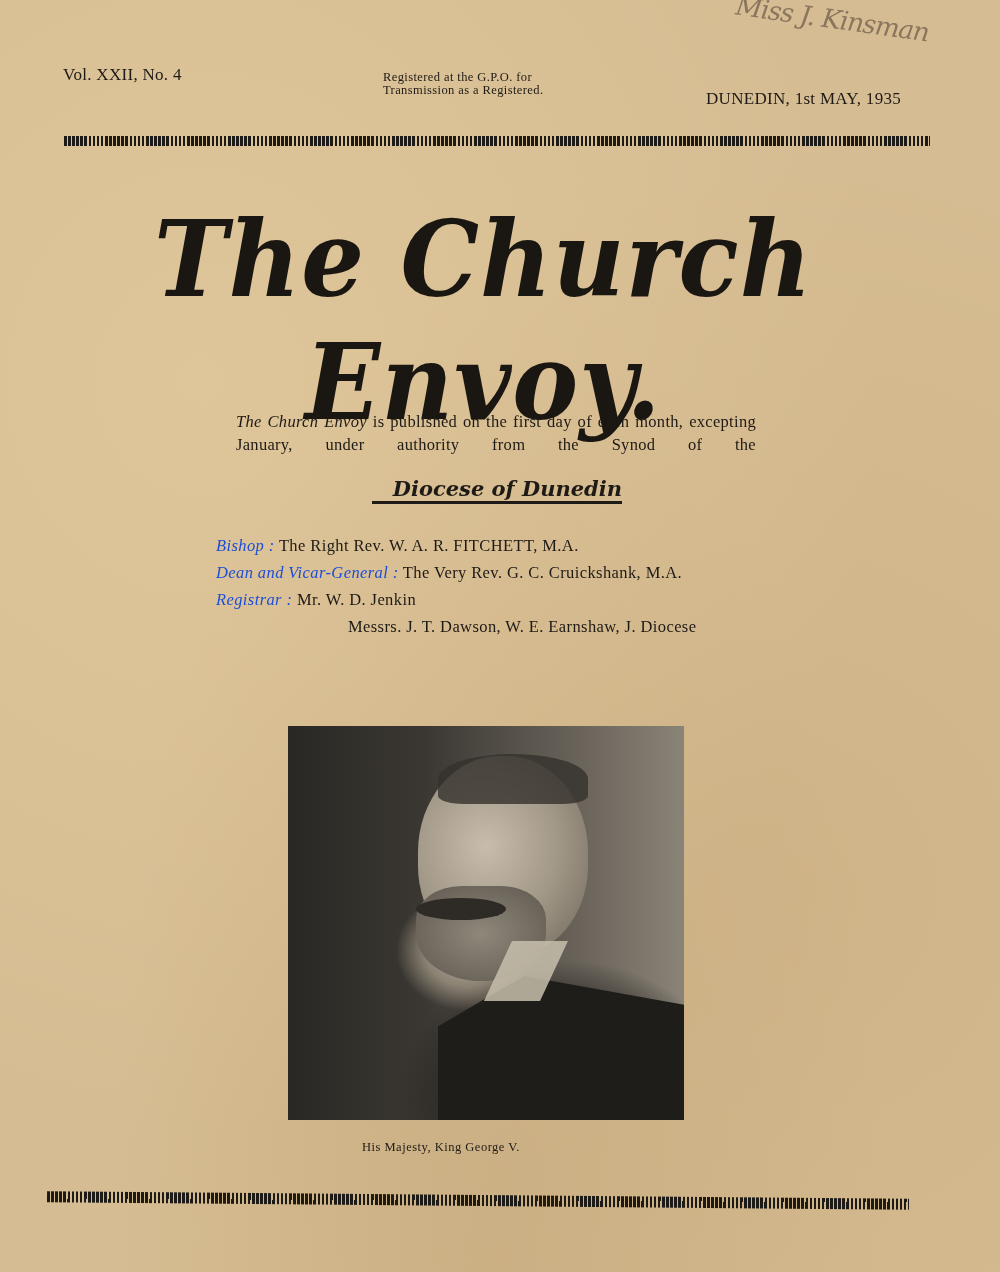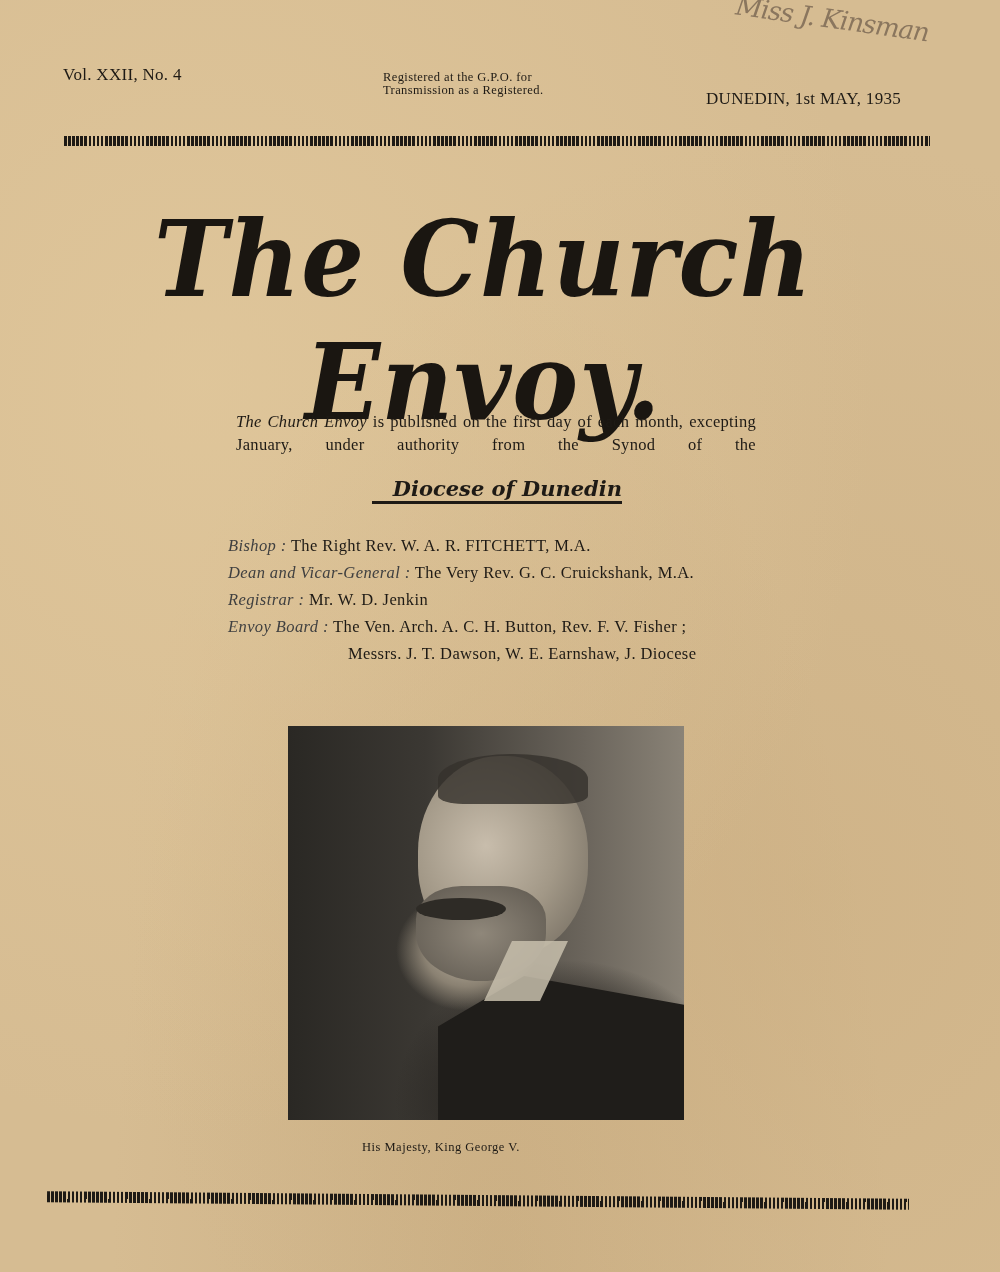--- a/index.html
+++ b/index.html
@@ -39,21 +39,21 @@
     text-align: justify; text-align-last: justify; letter-spacing: 0.3px;
   }
   .intro em { font-style: italic; }
   .diocese {
     left: 372px; top: 476px; width: 250px; text-align: right;
     font-family: "DejaVu Serif", serif; font-style: italic; font-weight: bold;
     font-size: 21px; border-bottom: 3px solid #1e1a15;
   }
   .officers { left: 216px; top: 536px; width: 560px; font-size: 16.5px; letter-spacing: 0.4px; }
   .officer-row { height: 27px; white-space: nowrap; }
-  .officer-row .role { font-style: italic; color: #404040; margin-left: 12px; }
+  .officer-row .role { font-style: italic; color: #1d4ed8; }
   .officer-cont { padding-left: 132px; }
   .portrait {
     left: 288px; top: 726px; width: 396px; height: 394px;
     background:
       radial-gradient(ellipse 80px 100px at 50% 37%, #b5ab9a 0%, #948a7b 45%, rgba(0,0,0,0) 75%),
       radial-gradient(ellipse 70px 60px at 45% 57%, #c2b8a6 0%, #8a8172 60%, rgba(0,0,0,0) 100%),
       radial-gradient(ellipse 170px 140px at 70% 95%, #1c1a17 0%, #2a2723 60%, rgba(0,0,0,0) 100%),
       linear-gradient(90deg, #2a2824 0%, #3b3833 35%, #6b655c 75%, #8a8377 100%);
   }
   .portrait .collar {
@@ -115,24 +115,20 @@
     <span>The Right Rev. W. A. R. FITCHETT, M.A.</span>
   </div>
   <div class="officer-row">
     <span class="role">Dean and Vicar-General :</span>
     <span>The Very Rev. G. C. Cruickshank, M.A.</span>
   </div>
   <div class="officer-row">
     <span class="role">Registrar :</span>
     <span>Mr. W. D. Jenkin</span>
   </div>
-  <div class="officer-row">
-    <span class="role">Envoy Board :</span>
-    <span>The Ven. Arch. A. C. H. Button, Rev. F. V. Fisher ;</span>
-  </div>
   <div class="officer-row officer-cont">
     <span>Messrs. J. T. Dawson, W. E. Earnshaw, J. Diocese</span>
   </div>
 </div>
 
 <div class="abs portrait">
   <div class="coat"></div>
   <div class="head"></div>
   <div class="hair"></div>
   <div class="beard"></div>

